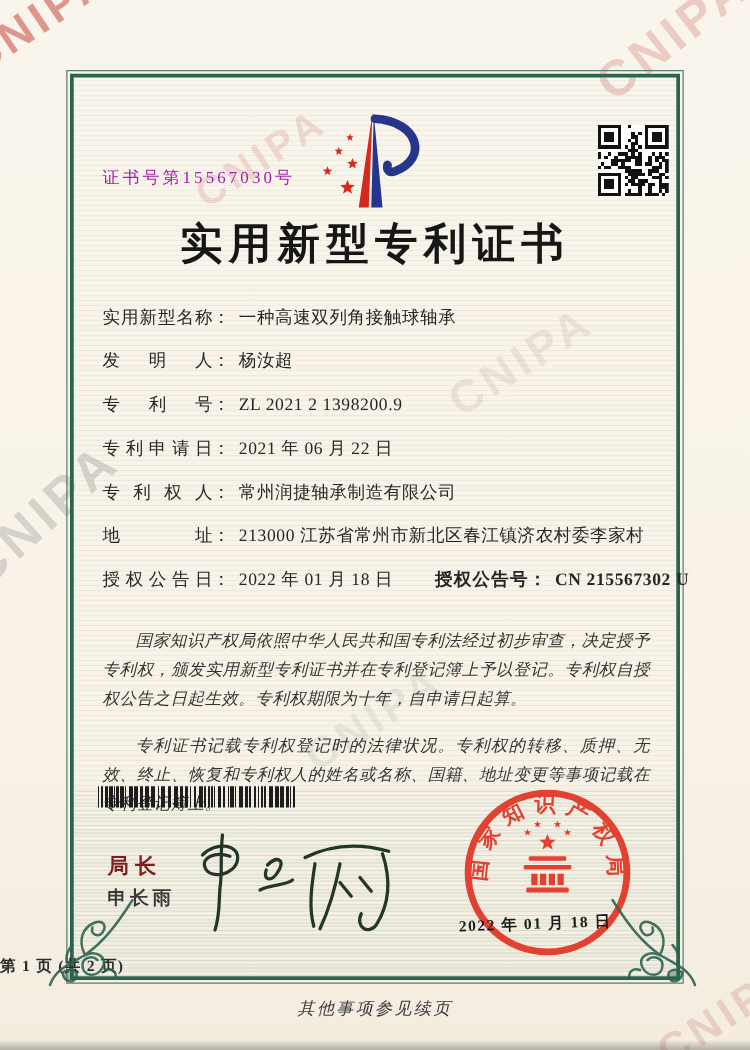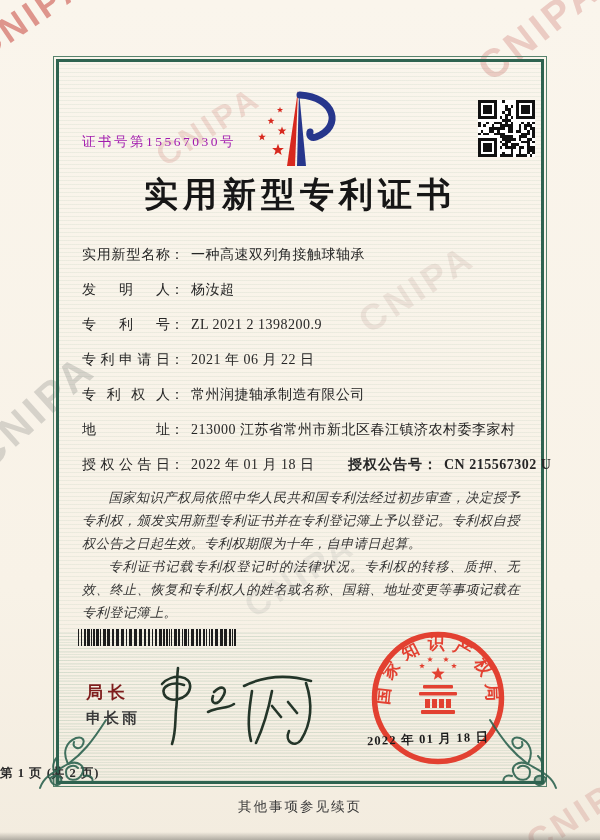--- a/index.html
+++ b/index.html
@@ -49,36 +49,36 @@
   .fields{left:82px;top:246px;width:440px;font-size:14px;color:#262626;}
   .frow{height:35px;line-height:18px;white-space:nowrap;}
   .flabel{display:inline-block;width:88px;text-align:justify;text-align-last:justify;vertical-align:top;}
   .fcolon{display:inline-block;margin-right:7px;vertical-align:top;}
   .fvalue{letter-spacing:0.5px;vertical-align:top;}
   .fpair2{display:inline-block;margin-left:30px;font-weight:bold;}
   .fpair2 .flabel{width:auto;text-align-last:auto;letter-spacing:1px;}
 
   .legal{left:82px;top:487px;width:438px;font-size:13.2px;line-height:1.74;
     font-style:italic;color:#343434;text-align:justify;}
-  .legal p{text-indent:2em;letter-spacing:0.4px;}
+  .legal p{text-indent:2em;letter-spacing:0.4px;margin-top:15px;}
 
   .barcode{left:78px;top:629px;}
 
   .sig-title{left:86px;top:681px;font-family:Liberation Sans, sans-serif;font-weight:600;
     font-size:17px;letter-spacing:5px;color:#7f1d1d;}
   .sig-name{left:86px;top:709px;font-family:Liberation Sans, sans-serif;font-weight:600;
     font-size:15px;letter-spacing:3px;color:#3a3a3a;}
   .sig-svg{left:148px;top:658px;}
 
   .seal{left:368px;top:628px;width:140px;height:140px;}
   .seal-date{left:367px;top:731px;font-size:12.5px;font-weight:700;color:#1c1c1c;
     letter-spacing:1.2px;transform:rotate(-2deg);white-space:nowrap;}
 
   .page-info{left:0;right:0;top:765px;text-align:left;font-size:12.5px;color:#2c2c2c;letter-spacing:1px;font-weight:bold;}
-  .continuation{left:0;right:0;top:798px;text-align:center;font-size:13.5px;
+  .continuation{left:0;right:0;top:798px;text-align:center;font-size:13.5px;font-style:italic;
     color:#3a3a3a;letter-spacing:2px;}
 </style>
 </head>
 <body>
 
 <span class="wm wm1">CNIPA</span>
 <span class="wm wm2">CNIPA</span>
 <span class="wm wm3">CNIPA</span>
 <span class="wm wm4">CNIPA</span>
 <span class="wm wm5">CNIPA</span>

